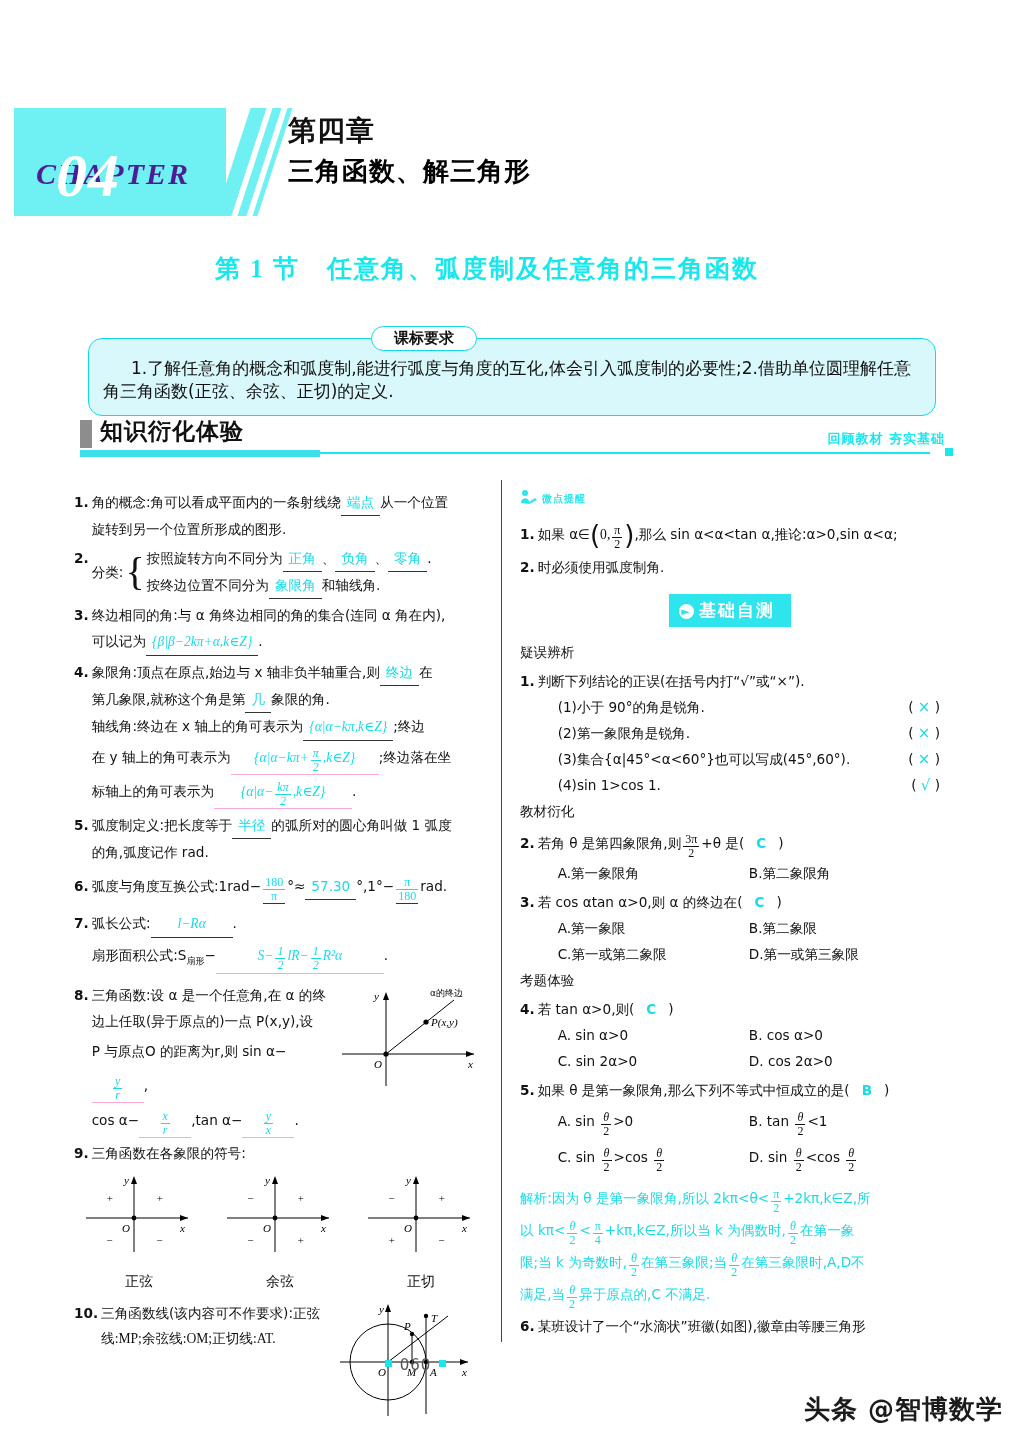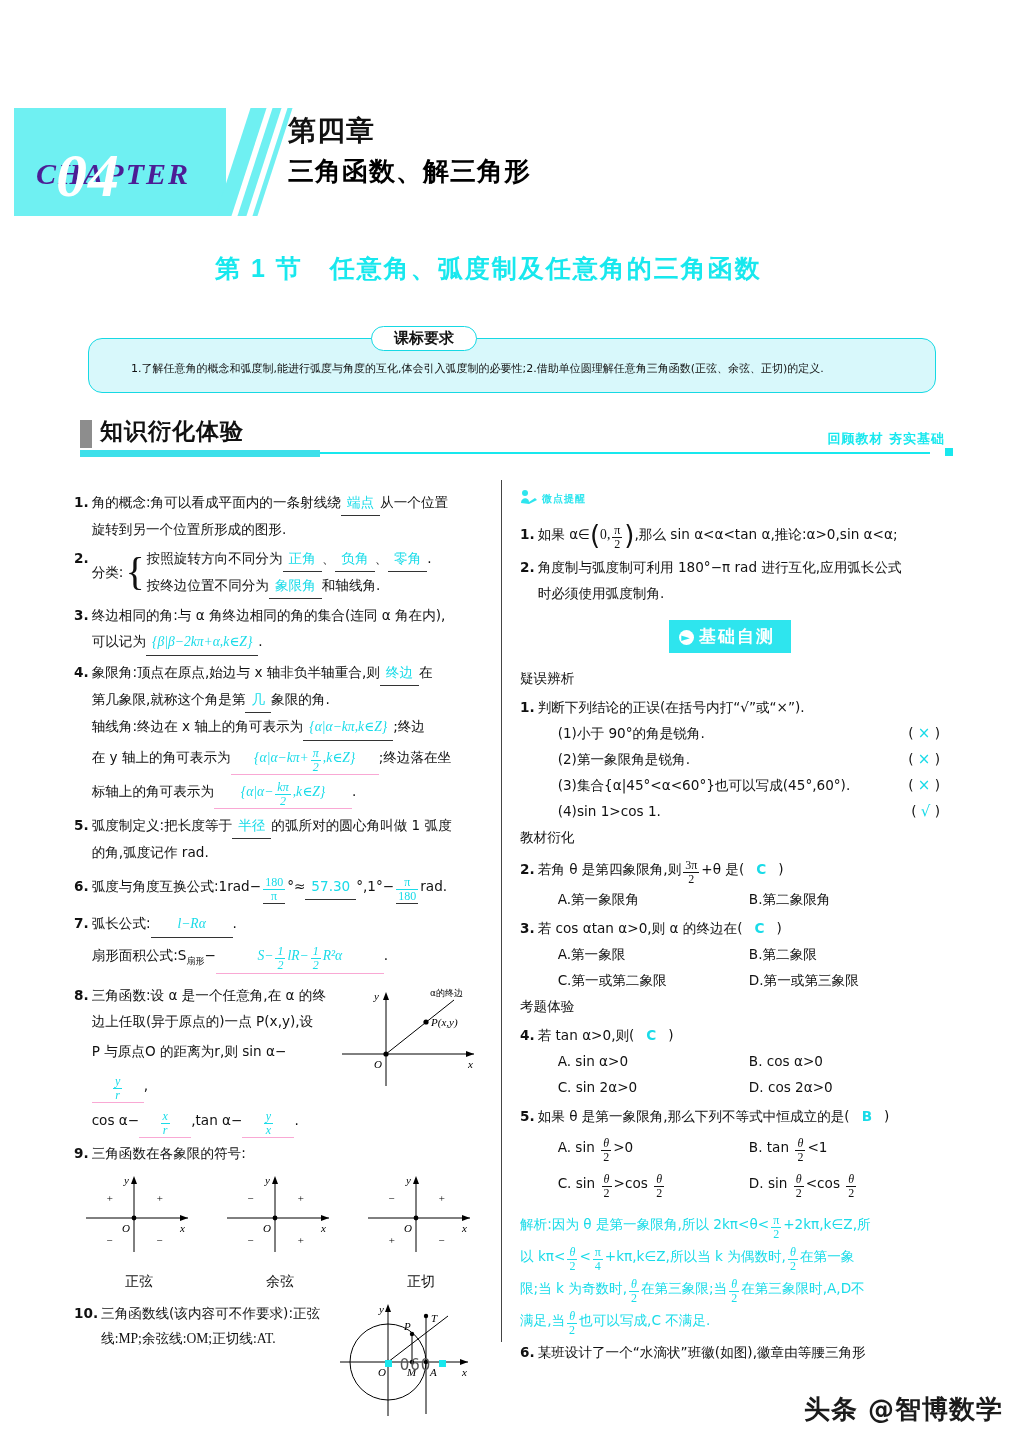--- a/index.html
+++ b/index.html
@@ -27,38 +27,38 @@
   .s2{left:255px;top:108px;width:9px;height:108px;}
   .s3{left:270px;top:108px;width:5px;height:108px;}
 
   .chapter-title-wrap{position:absolute;left:288px;top:112px;}
   .chapter-sub{font-family:"DejaVu Sans","Liberation Sans",sans-serif;font-weight:bold;font-size:28px;color:#111;letter-spacing:1px;}
   .chapter-main{font-family:"DejaVu Sans","Liberation Sans",sans-serif;font-weight:bold;font-size:26px;color:#000;letter-spacing:1px;margin-top:4px;}
 
   
   .section-title{
     position:absolute;left:215px;top:252px;
-    font-family:Liberation Sans, sans-serif;
+    font-family:Liberation Serif, serif;
     font-weight:bold;font-size:25px;color:#18e8ee;letter-spacing:2px;white-space:nowrap;
   }
 
   
   .req-box{
     position:absolute;left:88px;top:338px;width:848px;
     border:1.5px solid #16d9e4;border-radius:14px;background:#d8f8fb;
     padding:18px 14px 12px 14px;box-sizing:border-box;
   }
   .req-badge{
     position:absolute;left:424px;top:326px;transform:translateX(-50%);
     background:#fff;border:1.5px solid #16d9e4;border-radius:13px;
     padding:2px 22px;font-family:"DejaVu Sans","Liberation Sans",sans-serif;
     font-weight:bold;font-size:15px;color:#111;white-space:nowrap;z-index:3;
   }
   .req-text{
-    font-family:"DejaVu Sans","Liberation Sans",sans-serif;font-size:11px;
+    font-family:"DejaVu Sans","Liberation Sans",sans-serif;font-size:17px;
     line-height:23px;color:#111;text-indent:28px;
   }
 
   
   .kh{position:absolute;left:80px;top:418px;width:858px;height:44px;padding-left:15px;}
   .kh .tick{position:absolute;left:0;top:2px;width:12px;height:28px;background:#8d8d8d;}
   .kh .kh-title{
     position:absolute;left:20px;top:-2px;
     font-family:"DejaVu Sans","Liberation Sans",sans-serif;
     font-weight:bold;font-size:23px;color:#111;letter-spacing:1px;
@@ -390,21 +390,20 @@
     <div class="item" style="margin-top:6px;line-height:32px">
       <span class="no">1.</span>
       <span class="bd">
         <span>如果 α∈</span><span style="font-size:26px;vertical-align:-5px">(</span><span class="mr">0,</span><span class="frac"><span class="n mr">π</span><span class="d mr">2</span></span><span style="font-size:26px;vertical-align:-5px">)</span><span>,那么 sin α&lt;α&lt;tan α,推论:α&gt;0,sin α&lt;α;</span>
       </span>
     </div>
 
     <div class="item">
       <span class="no">2.</span>
       <span class="bd">
-        <div>角度制与弧度制可利用 180°−π rad 进行互化,应用弧长公式</div>
         <div>时必须使用弧度制角.</div>
       </span>
     </div>
 
     <div class="center" style="margin-top:14px">
       <span class="pill">
         <span class="tri">►</span><span>基础自测</span>
       </span>
     </div>
 
@@ -490,21 +489,21 @@
           <span class="o"><span>C. sin </span><span class="frac"><span class="n mi">θ</span><span class="d mr">2</span></span><span>&gt;cos </span><span class="frac"><span class="n mi">θ</span><span class="d mr">2</span></span></span>
           <span class="o"><span>D. sin </span><span class="frac"><span class="n mi">θ</span><span class="d mr">2</span></span><span>&lt;cos </span><span class="frac"><span class="n mi">θ</span><span class="d mr">2</span></span></span>
         </div>
       </span>
     </div>
 
     <div class="exp" style="margin-top:8px">
       <div><span>解析:</span><span>因为 θ 是第一象限角,所以 2kπ&lt;θ&lt;</span><span class="frac cyf"><span class="n mr">π</span><span class="d mr">2</span></span><span>+2kπ,k∈Z,所</span></div>
       <div><span>以 kπ&lt;</span><span class="frac cyf"><span class="n mi">θ</span><span class="d mr">2</span></span><span>&lt;</span><span class="frac cyf"><span class="n mr">π</span><span class="d mr">4</span></span><span>+kπ,k∈Z,所以当 k 为偶数时,</span><span class="frac cyf"><span class="n mi">θ</span><span class="d mr">2</span></span><span>在第一象</span></div>
       <div><span>限;当 k 为奇数时,</span><span class="frac cyf"><span class="n mi">θ</span><span class="d mr">2</span></span><span>在第三象限;当</span><span class="frac cyf"><span class="n mi">θ</span><span class="d mr">2</span></span><span>在第三象限时,A,D不</span></div>
-      <div><span>满足,当</span><span class="frac cyf"><span class="n mi">θ</span><span class="d mr">2</span></span><span>也可以写成,C 不满足.</span></div>
+      <div><span>满足,当</span><span class="frac cyf"><span class="n mi">θ</span><span class="d mr">2</span></span><span>异于原点的,C 不满足.</span></div>
     </div>
 
     <div class="item" style="margin-top:2px">
       <span class="no">6.</span>
       <span class="bd">某班设计了一个“水滴状”班徽(如图),徽章由等腰三角形</span>
     </div>
   </div>
 
   <div class="footer">
     <span class="sq"></span><span class="pg">060</span><span class="sq"></span>

